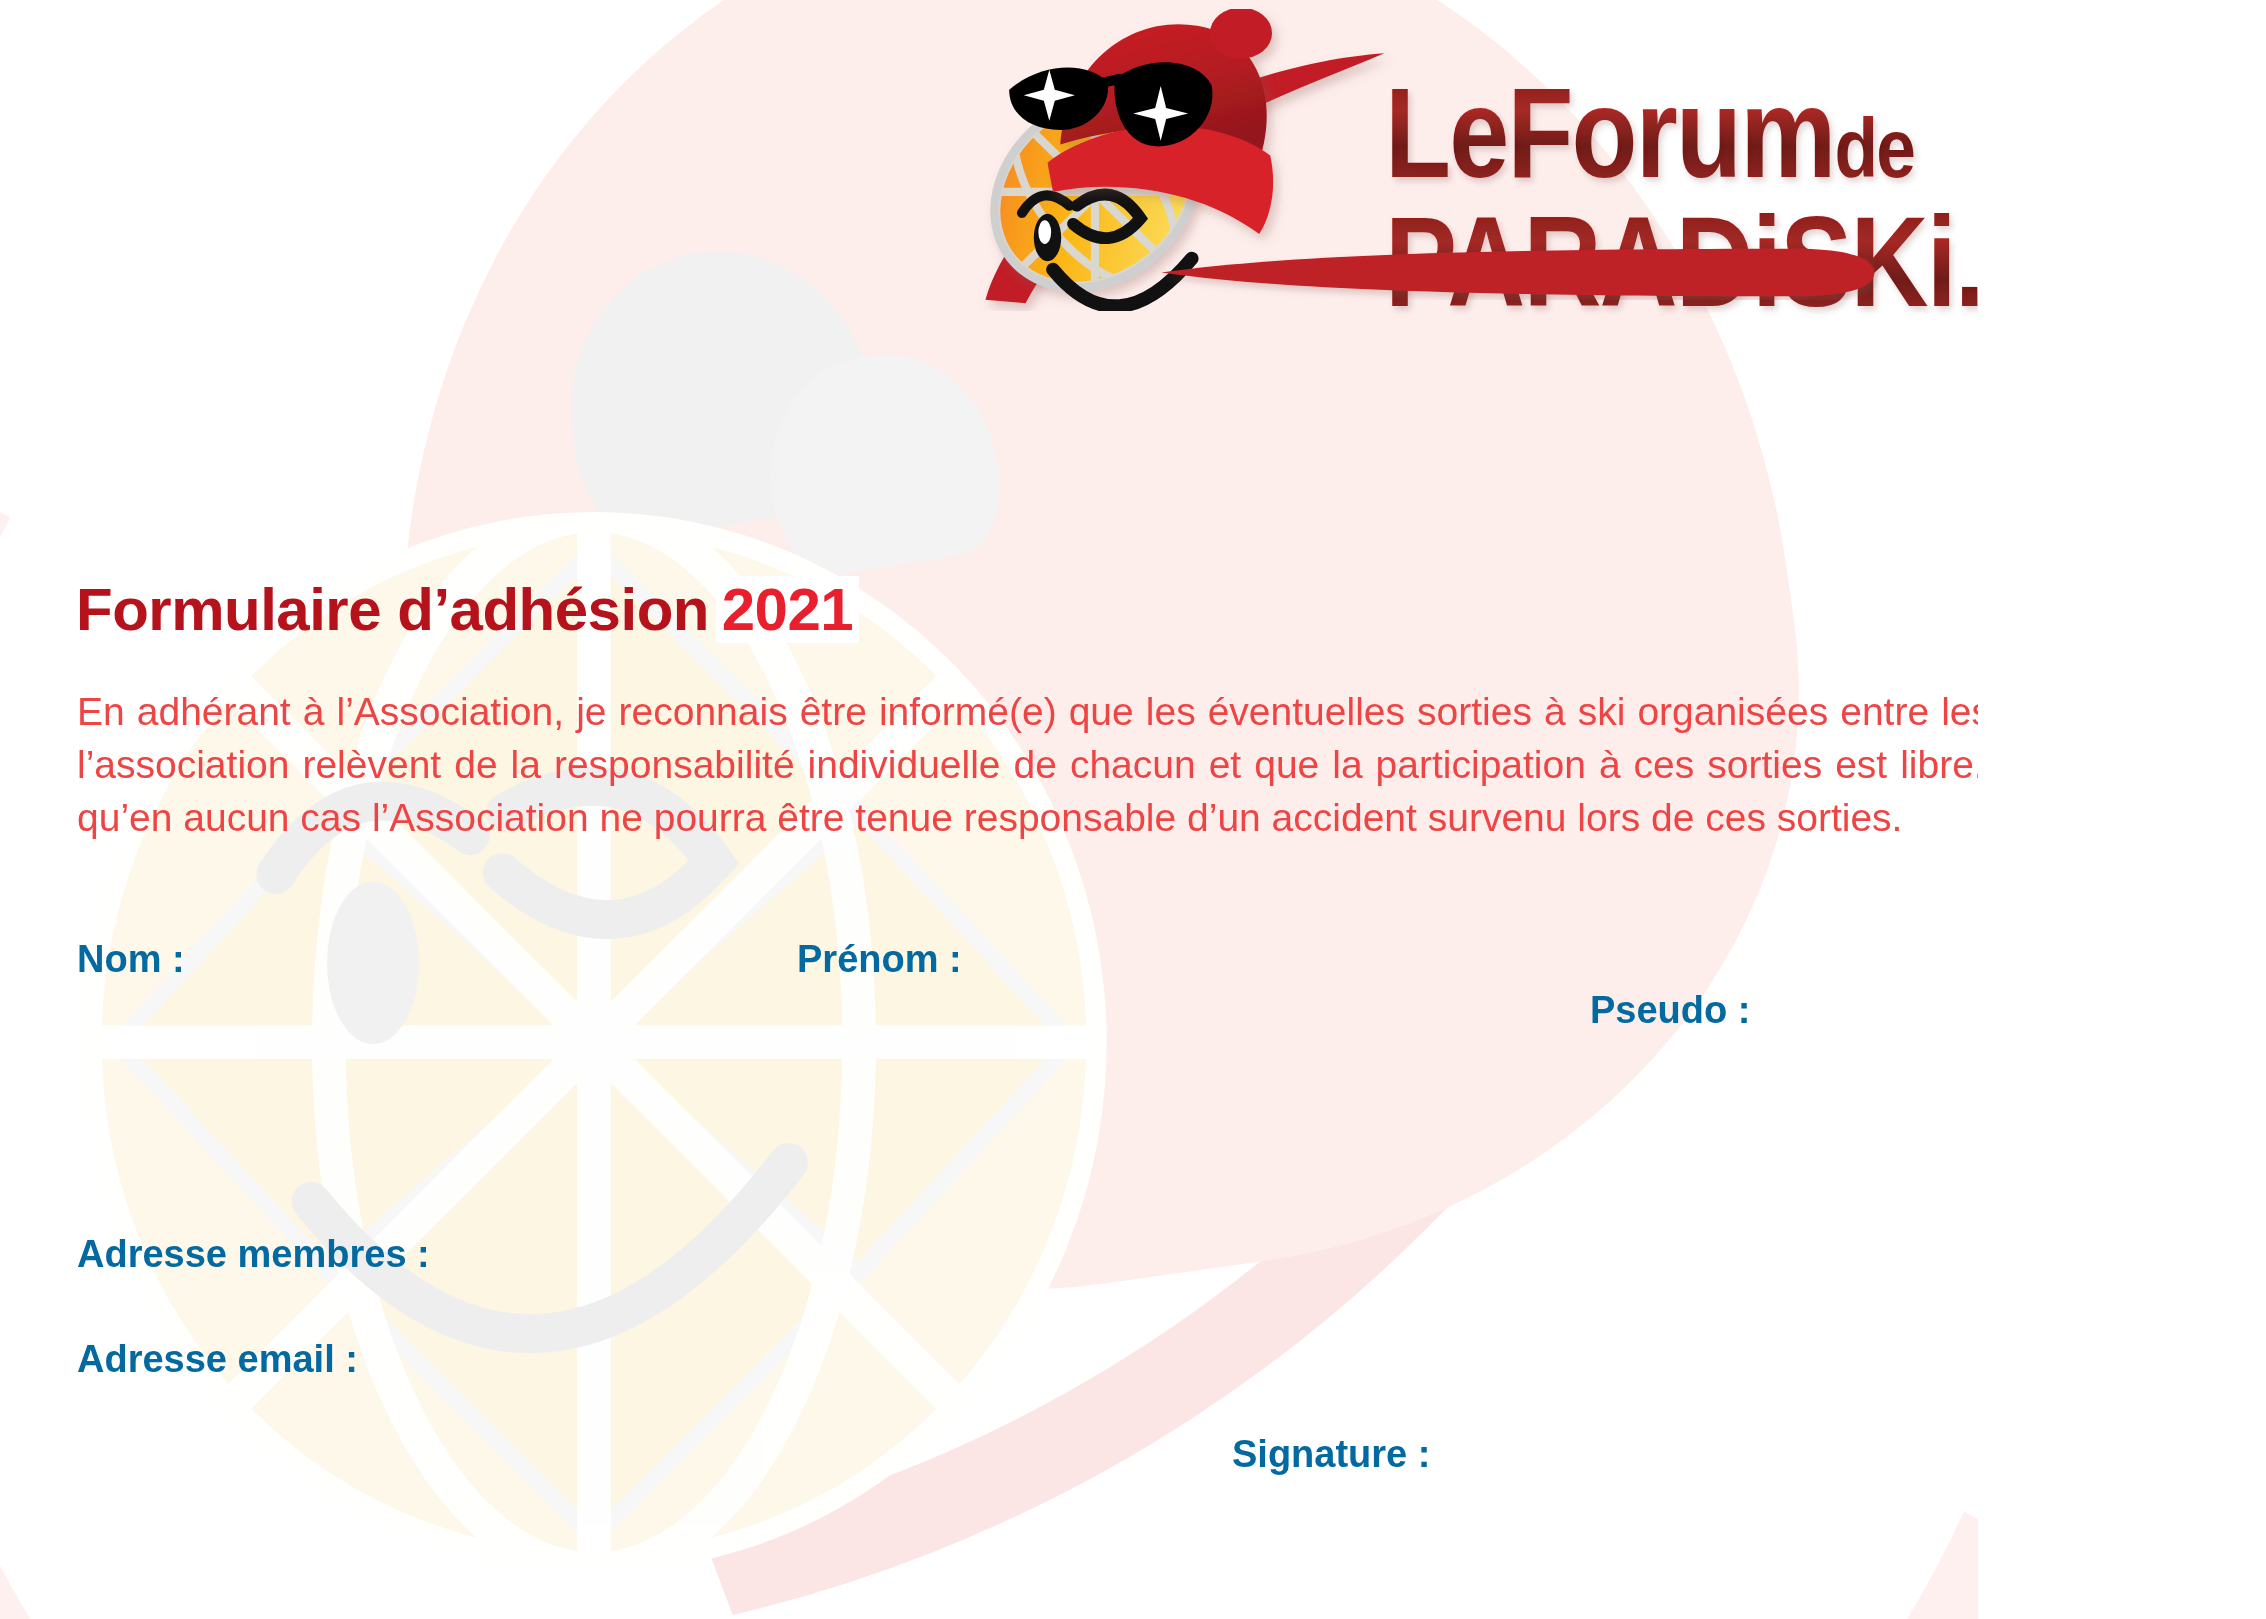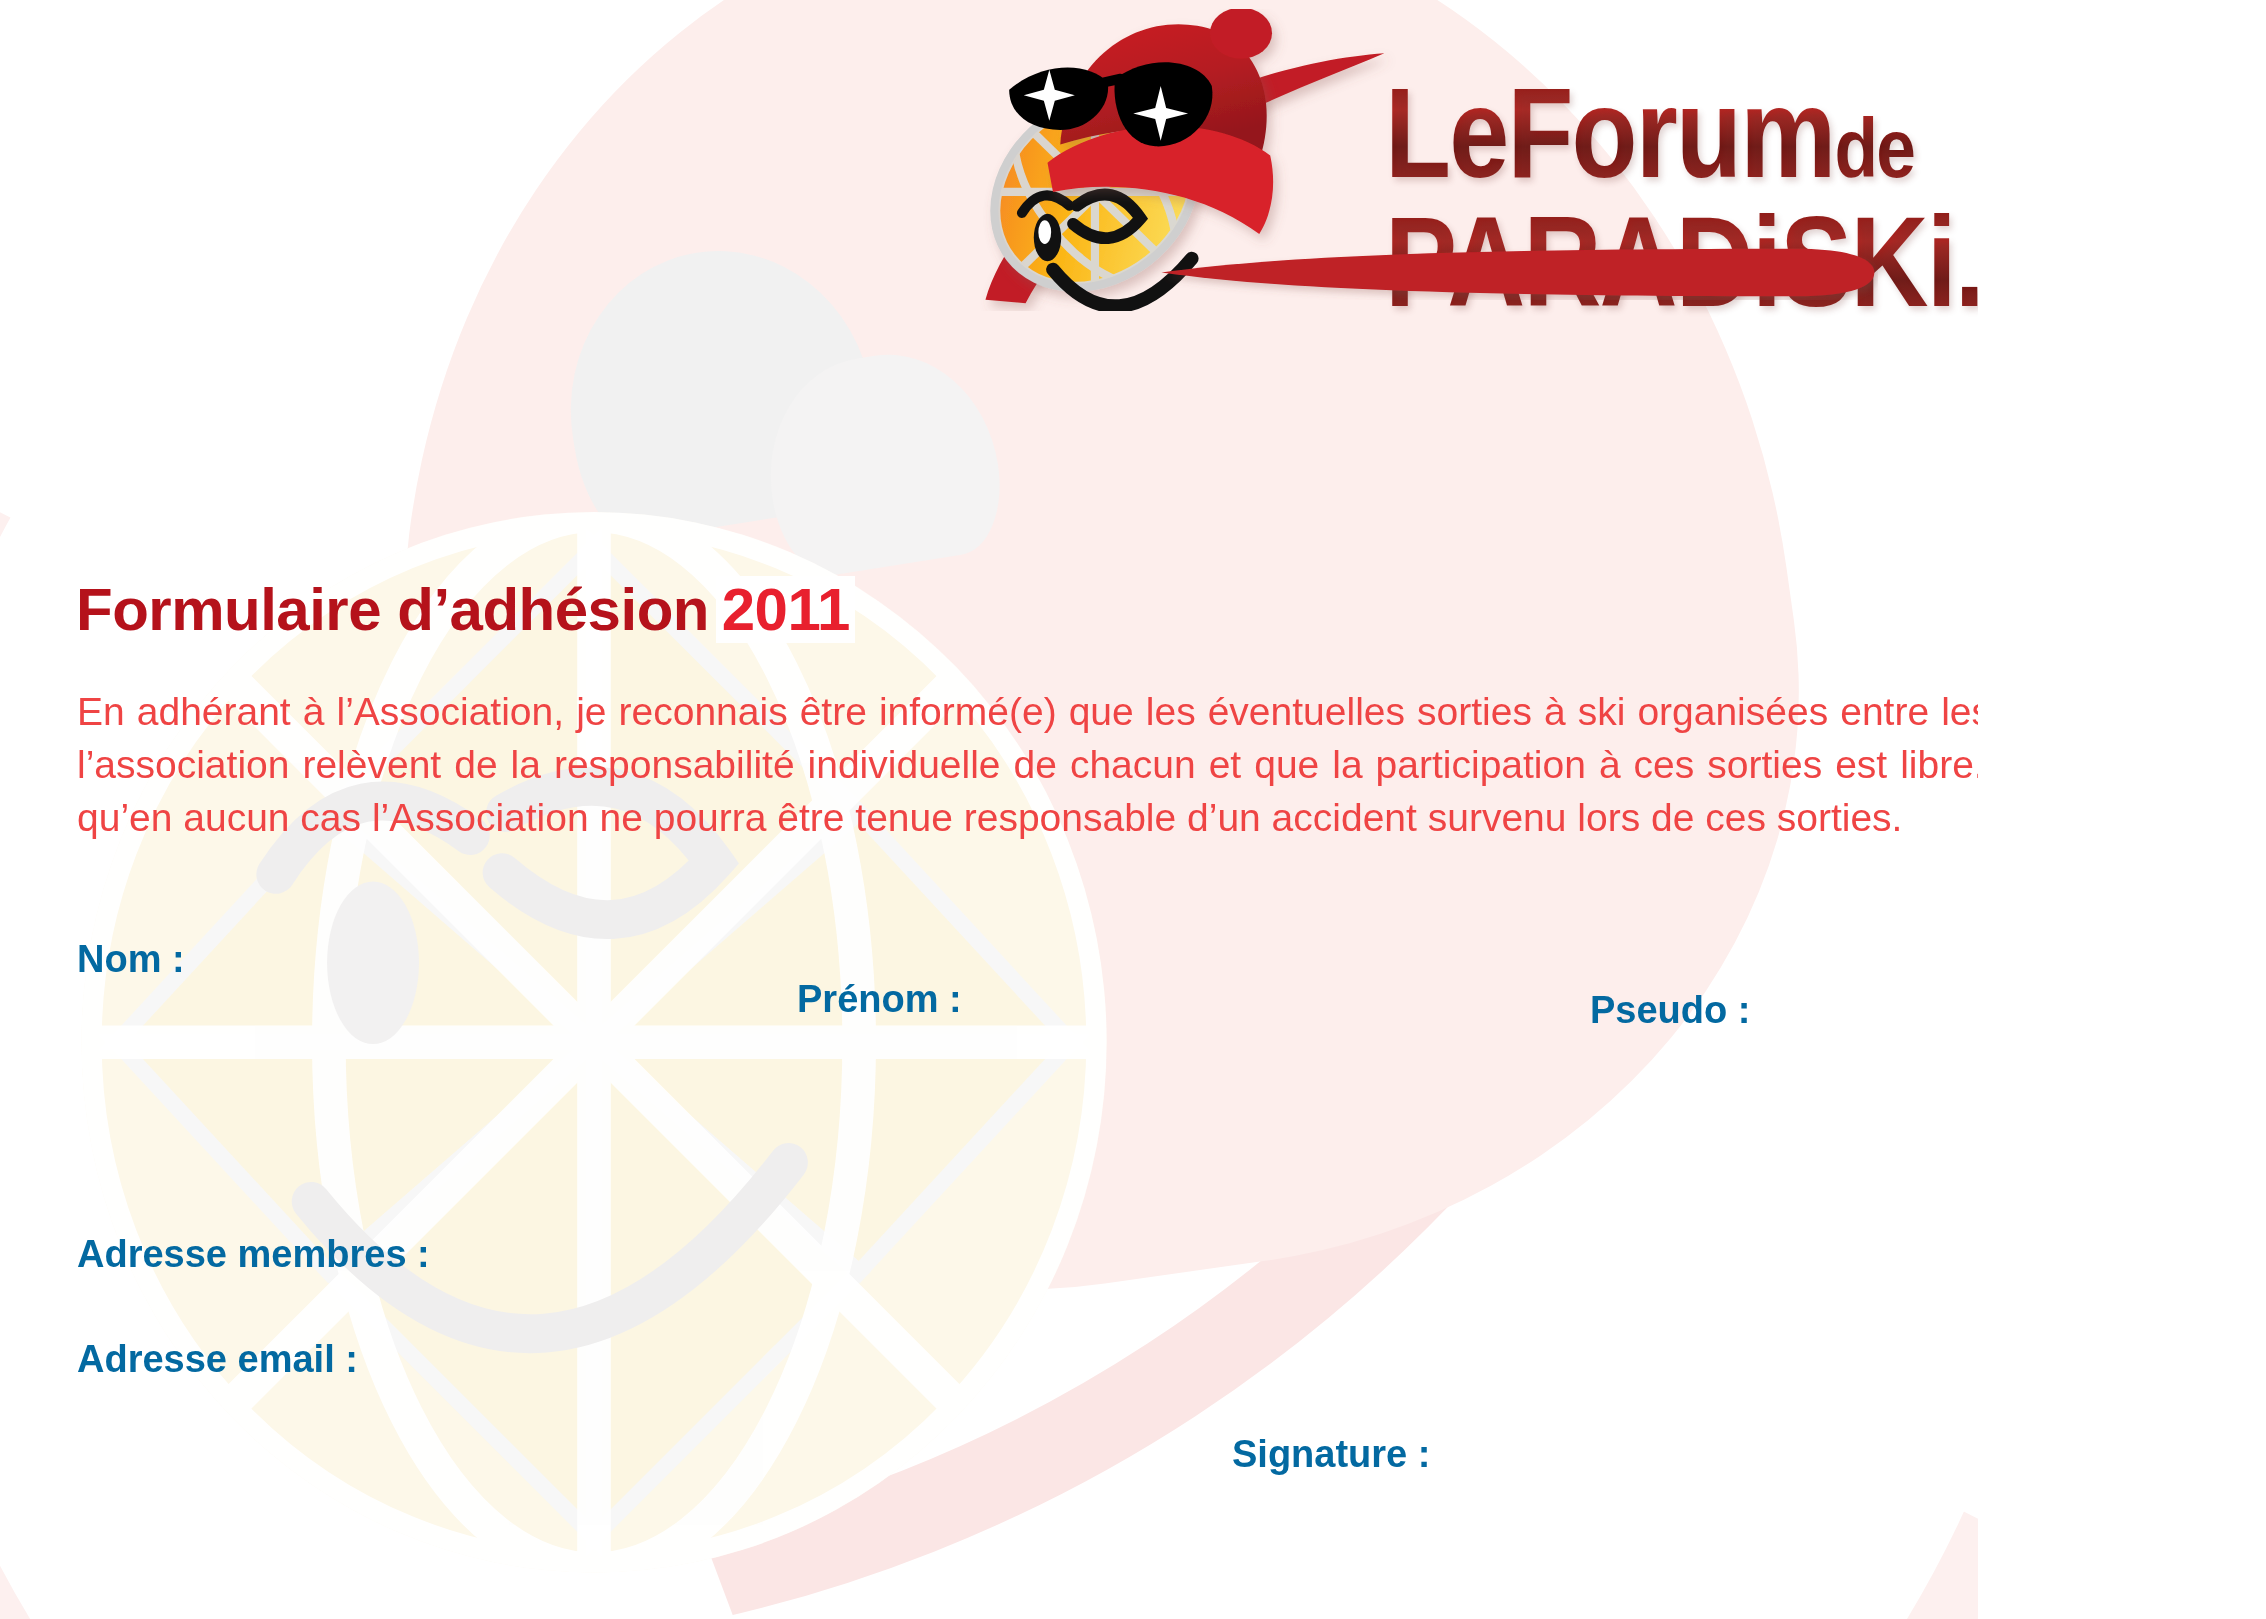--- a/index.html
+++ b/index.html
@@ -163,21 +163,21 @@
   }
 
   .field{
     position:absolute;
     font-size:38px;
     font-weight:bold;
     color:#0369a1;
     white-space:nowrap;
   }
   #f-nom        {left:77px; top:938px;}
-  #f-prenom     {left:797px;top:938px;margin-top:40px;}
+  #f-prenom     {left:797px;top:938px;}
   #f-pseudo     {left:1590px;top:989px;}
   #f-naissance  {left:77px; top:1041px;}
   #f-adr-postale{left:77px; top:1233px;}
   #f-adr-email  {left:77px; top:1338px;}
   #f-signature  {left:1232px;top:1433px;}
 </style>
 </head>
 <body>
 
 <div id="page">
@@ -317,21 +317,21 @@
           <filter id="badgeShadow" x="-10%" y="-40%" width="125%" height="200%">
             <feDropShadow dx="3" dy="5" stdDeviation="4" flood-color="#8a5a55" flood-opacity=".28"></feDropShadow>
           </filter>
         </defs>
         <path d="M6 30 C 120 14 300 4 700 4 C 762 4 786 16 786 30 C 786 45 762 56 700 56
                  C 300 56 120 46 6 30 Z" fill="#bf2026" filter="url(#badgeShadow)"></path>
       </svg>
     </div>
   </div>
 
-  <h1 id="title"><span>Formulaire d’adhésion</span><span id="title-year">2011</span></h1>
+  <h1 id="title"><span>Formulaire d’adhésion</span><span id="title-year">2021</span></h1>
 
   <p id="intro">En adhérant à l’Association, je reconnais être informé(e) que les éventuelles sorties à ski organisées entre les membres de l’association relèvent de la responsabilité individuelle de chacun et que la participation à ces sorties est libre. Je reconnais qu’en aucun cas l’Association ne pourra être tenue responsable d’un accident survenu lors de ces sorties.</p>
 
   <div class="field" id="f-nom">Nom :</div>
   <div class="field" id="f-prenom">Prénom :</div>
   <div class="field" id="f-pseudo">Pseudo :</div>
   <div class="field" id="f-adr-postale">Adresse membres :</div>
   <div class="field" id="f-adr-email">Adresse email :</div>
   <div class="field" id="f-signature">Signature :</div>
 

